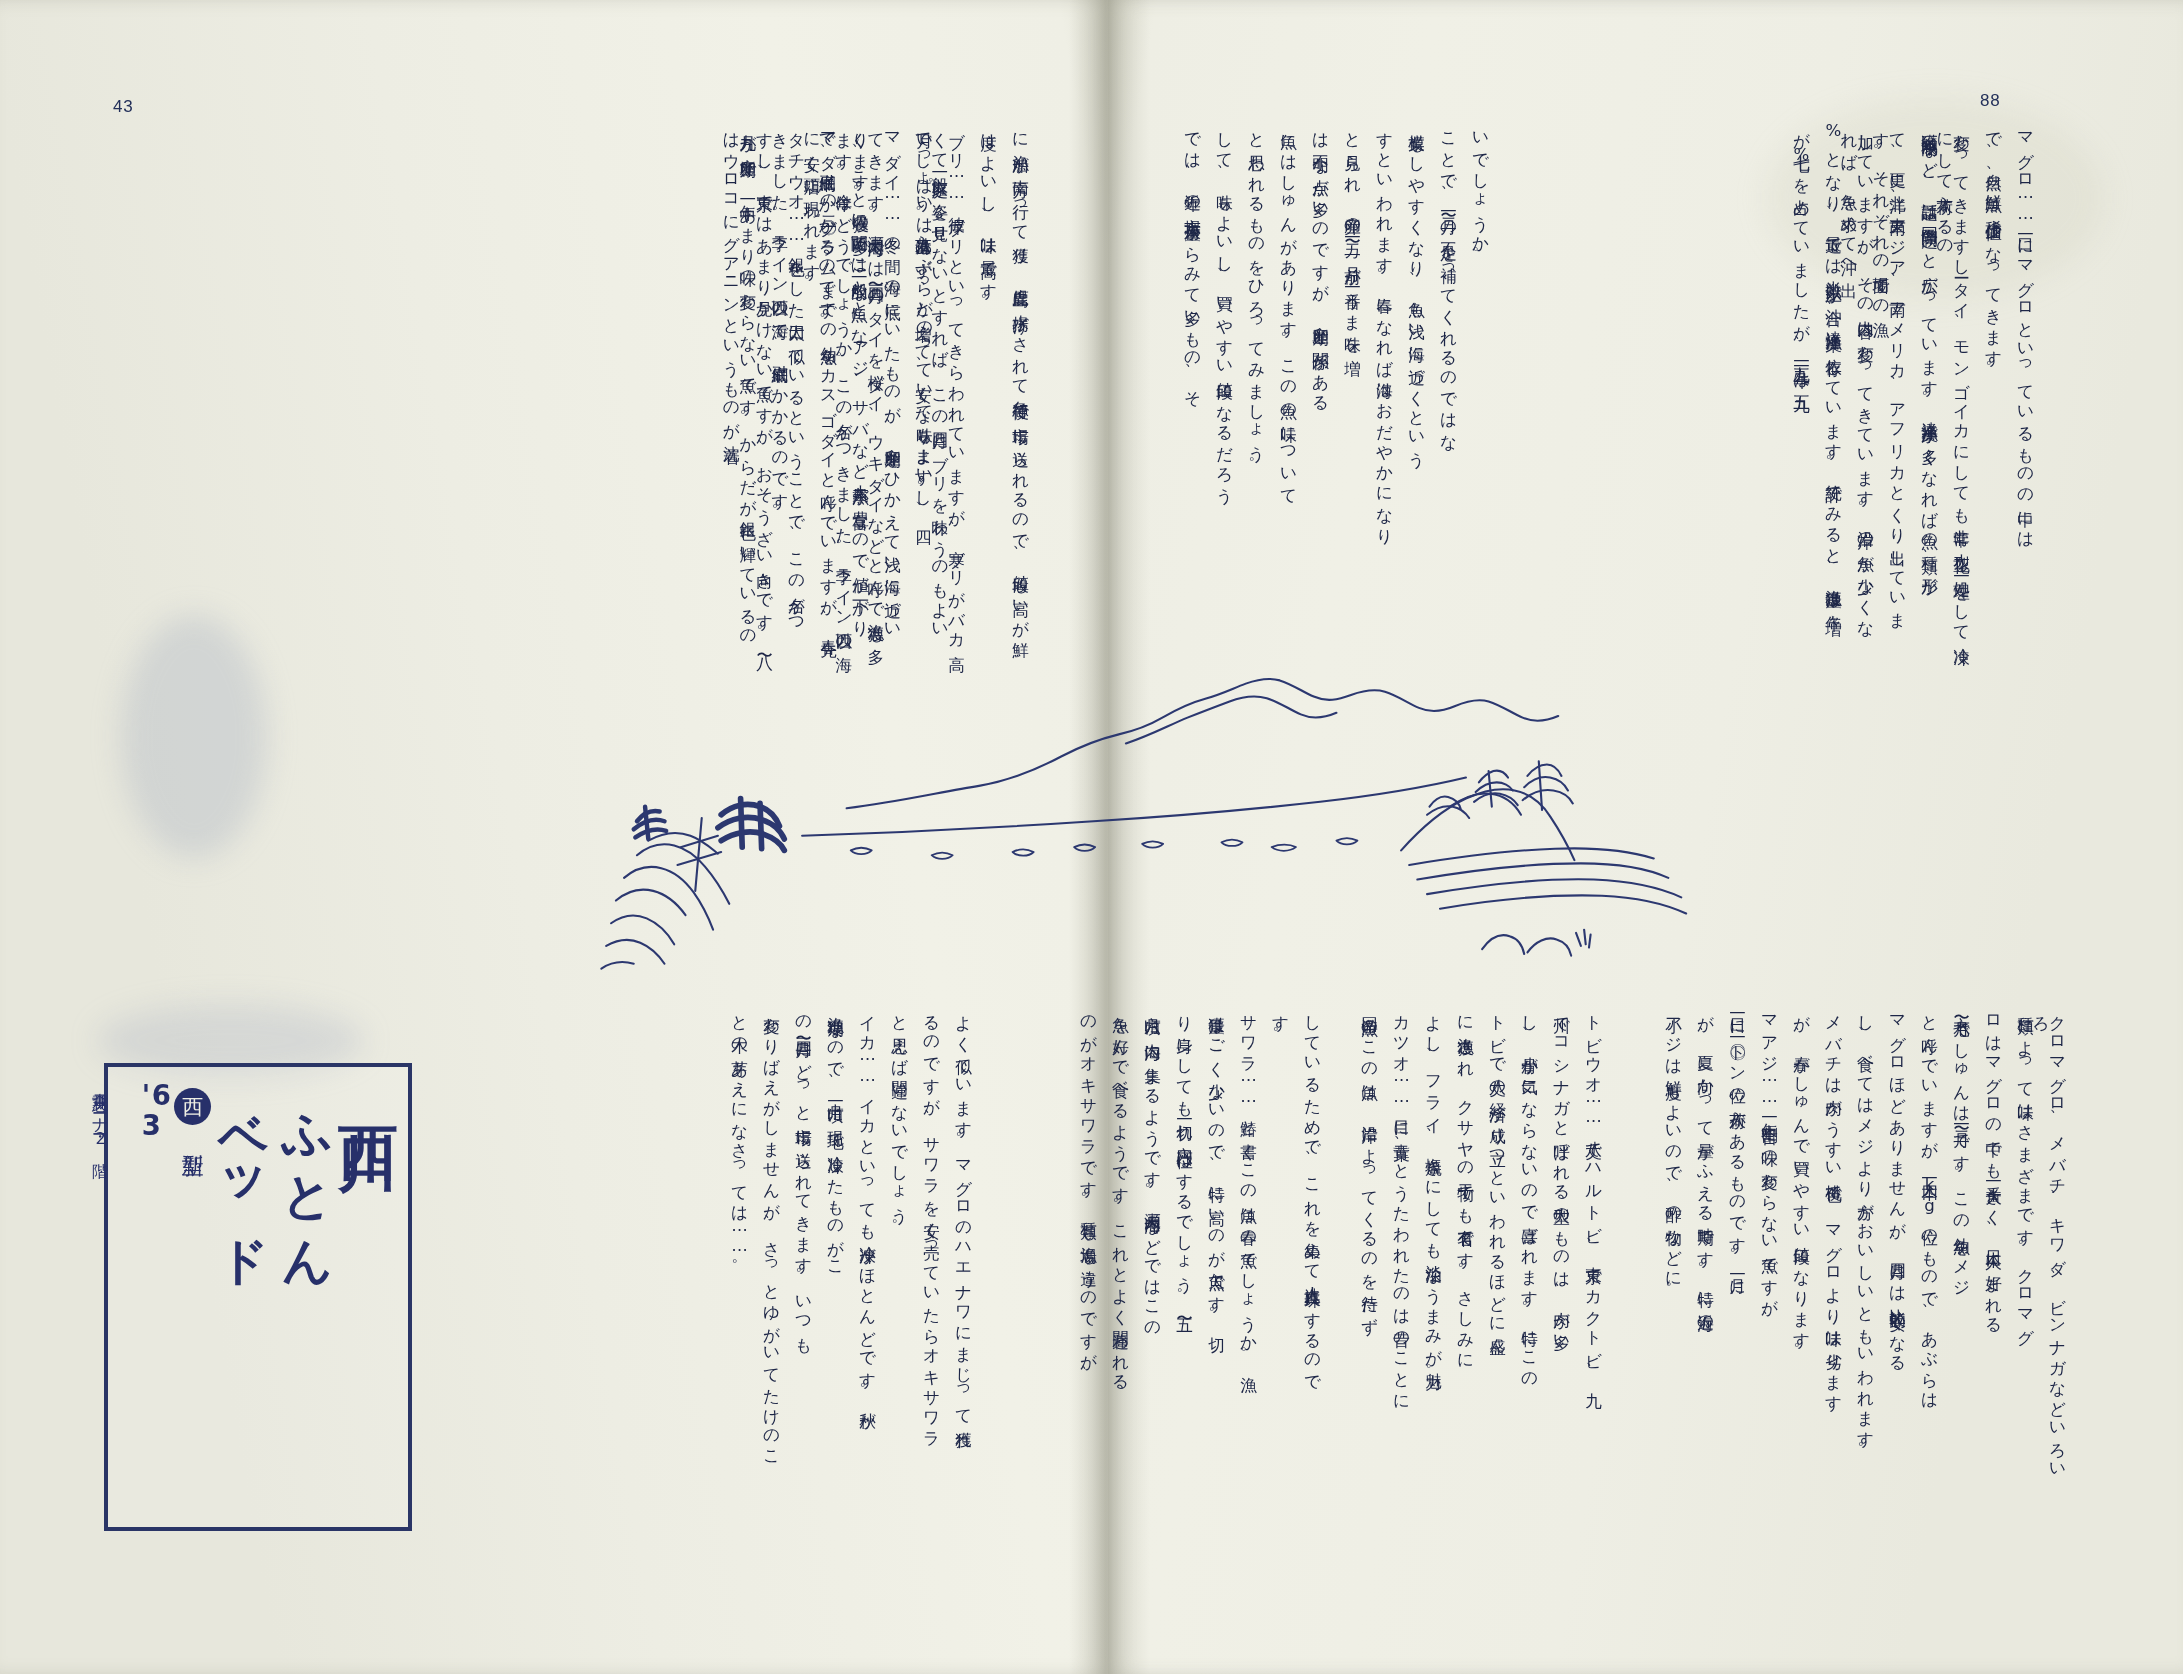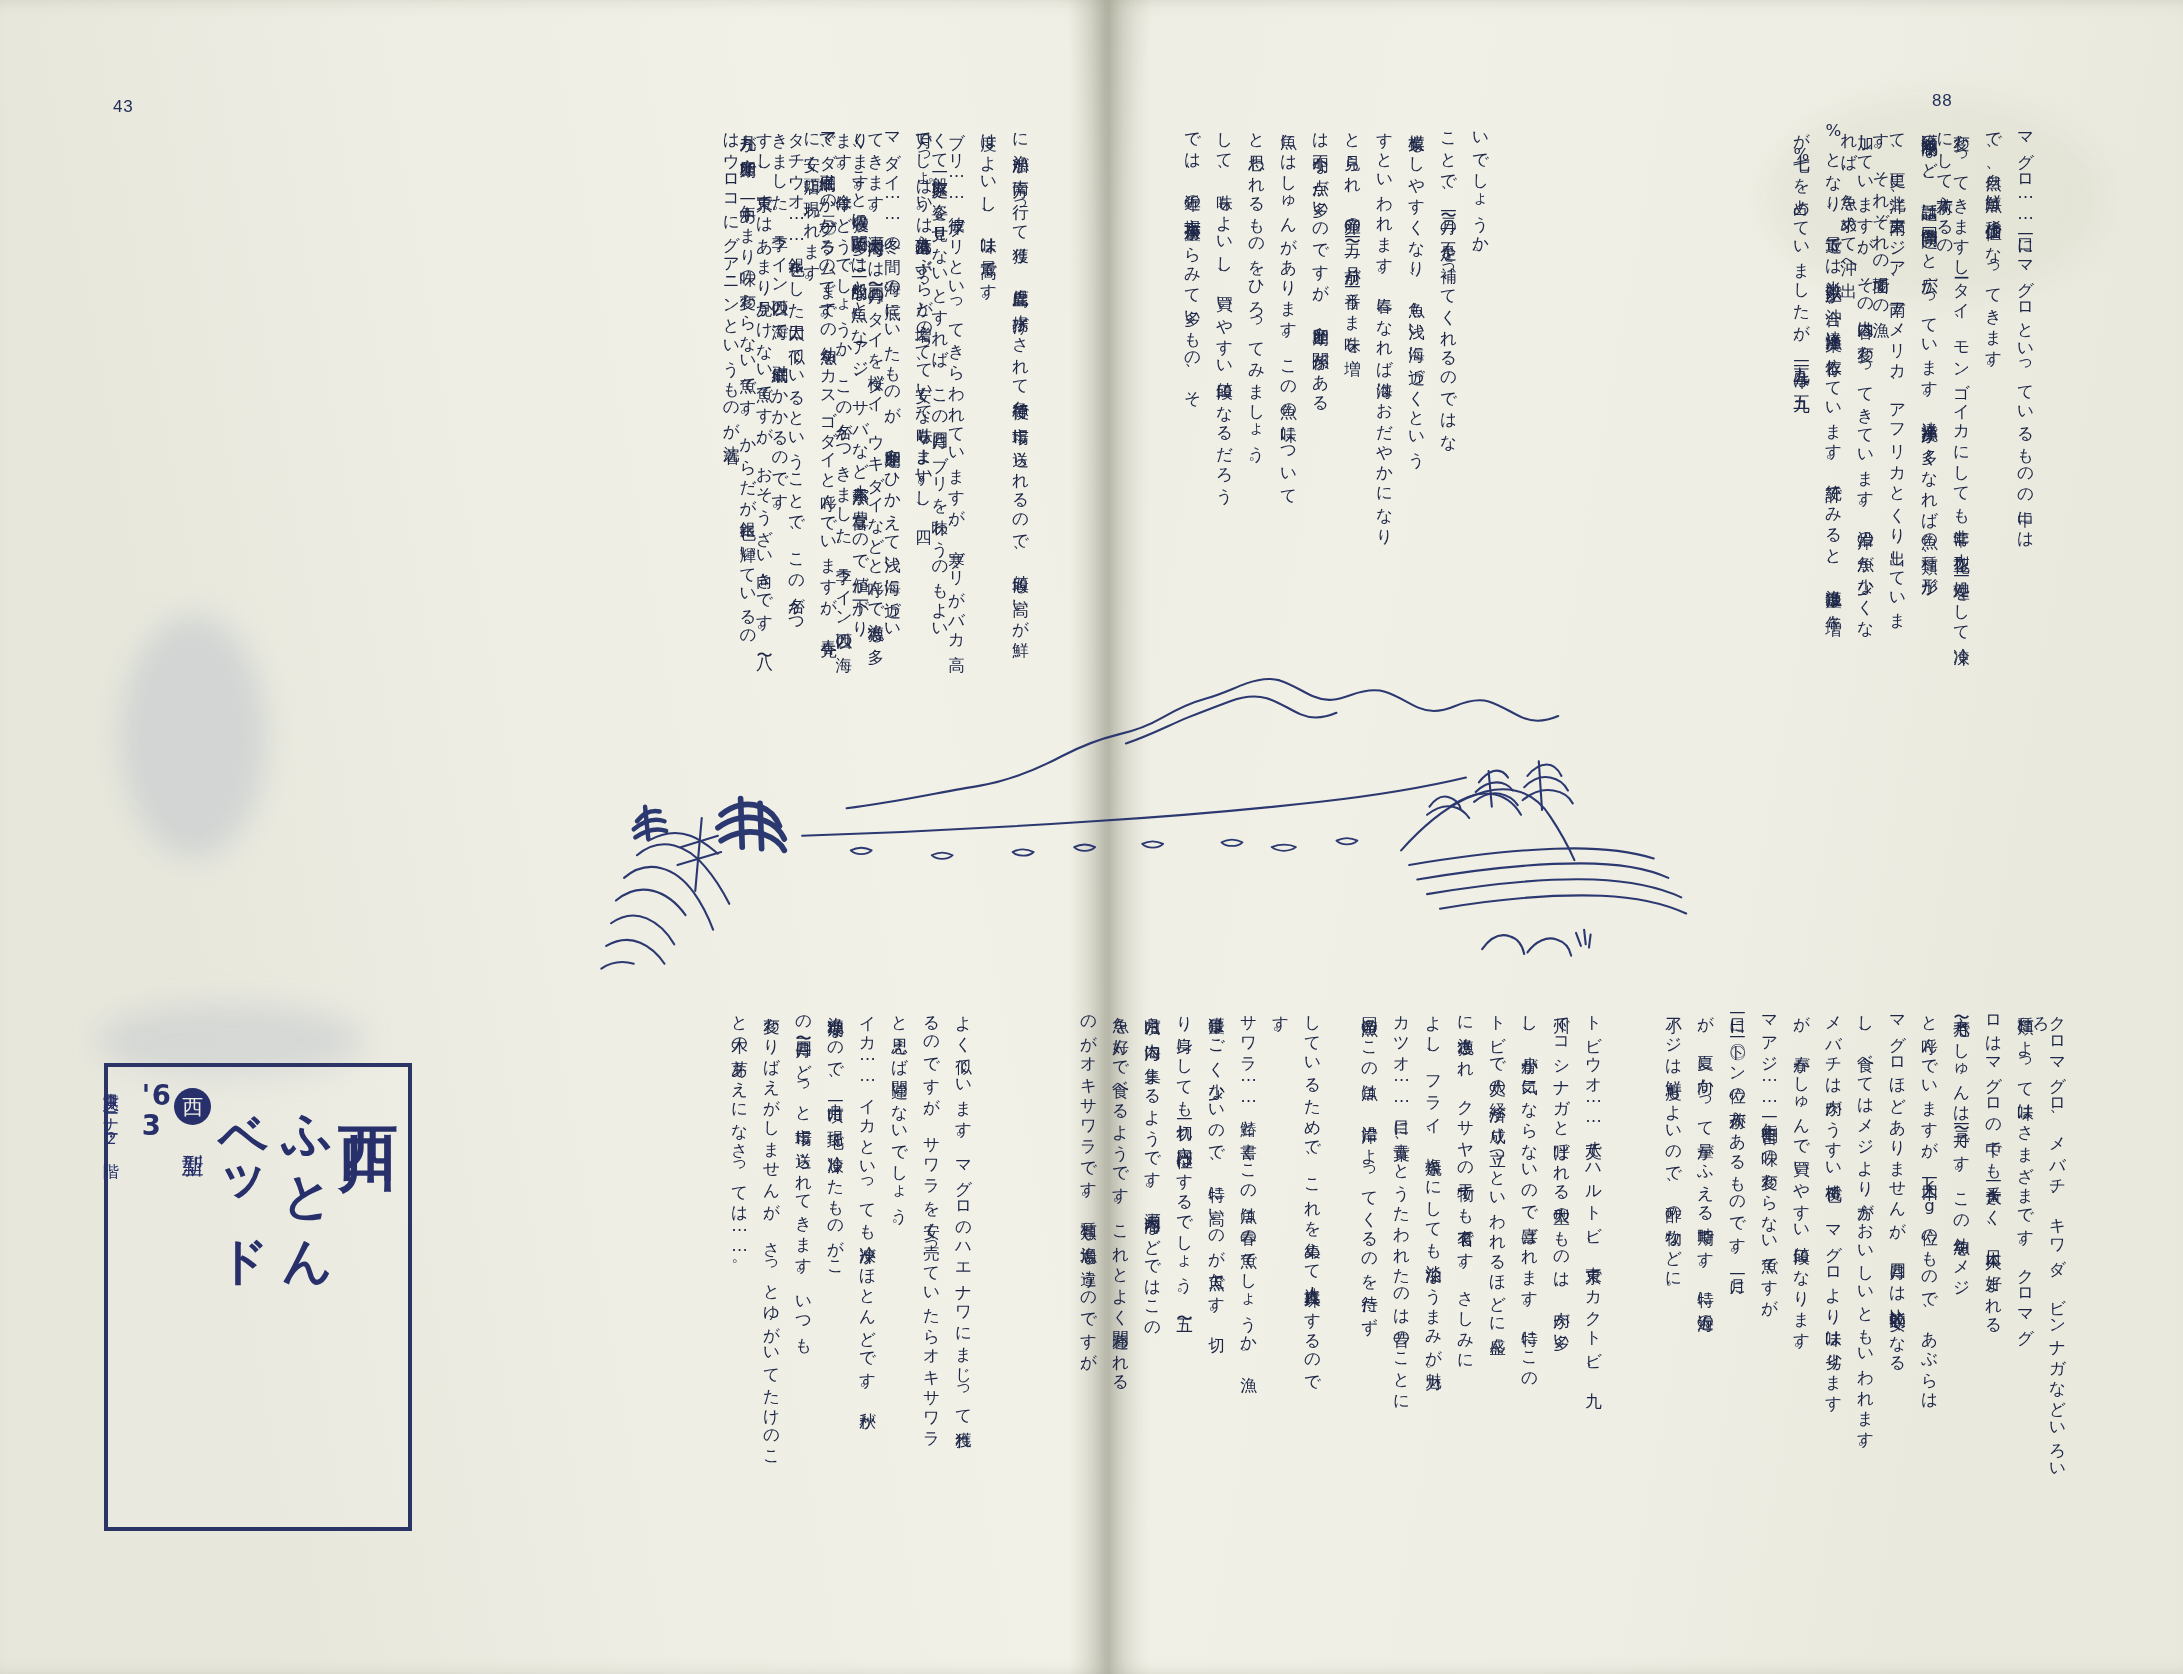--- a/index.html
+++ b/index.html
@@ -167,21 +167,21 @@
 
   <div class="paper" id="page-right"></div>
   <div class="paper" id="page-left"></div>
   <div id="gutter"></div>
 
   <div class="blotch" style="left:121px;top:615px;width:146px;height:243px;background:rgba(160,170,190,0.30);"></div>
   <div class="blotch" style="left:97px;top:1004px;width:267px;height:73px;background:rgba(150,160,185,0.22);"></div>
   <div class="blotch" style="left:1765px;top:97px;width:340px;height:202px;background:rgba(190,190,170,0.16);"></div>
 
   <div class="pagenum" style="left:113px;top:97px;">43</div>
-  <div class="pagenum" style="left:1932px;top:91px;">88</div>
+  <div class="pagenum" style="left:1980px;top:91px;">88</div>
 
   <div class="colblock" style="left:1150px;top:121px;height:526px;width:883px;">
     <div class="col" style="height:526px;">マグロ……一口にマグロといっているものの中には</div>
     <div class="col" style="height:526px;">で、自然、鮮魚は稀少価値になってきます。</div>
     <div class="col" style="height:526px;">変わってきますしータイ、モンゴイカにしても非常に大型化し一処理をして冷凍にして入荷するの</div>
     <div class="col" style="height:526px;">獲区域制限など、話題は国際問題へと広がっています。遠洋漁業が多くなれば魚の種類、形が</div>
     <div class="col" style="height:526px;">て、更に北洋、東南アジア、南アメリカ、アフリカとくり出しています。それぞれの場面での漁</div>
     <div class="col" style="height:526px;">加していますが、その内容は変わってきています。沿岸の魚が少なくなれば、魚を求めて沖へ出</div>
     <div class="col" style="height:526px;">%となり、最近では半数以上が沖合、遠洋漁業に依存しています。統計でみると、漁獲量は年々増</div>
     <div class="col" style="height:526px;">が七七%を占めていましたが、一九五一年は五九</div>
@@ -341,21 +341,21 @@
   <div id="advert">
     <div class="ad-col" id="ad-brand">西川</div>
     <div class="ad-col" id="ad-brand" style="font-size:50px;">ふとん</div>
     <div style="display:flex;flex-direction:column;align-items:center;">
       <div class="ad-col" style="font-size:50px;font-weight:bold;letter-spacing:4px;">ベッド</div>
     </div>
     <div style="display:flex;flex-direction:column;align-items:center;margin-left:1.6px;">
       <div id="ad-mark">西</div>
       <div class="ad-col" id="ad-new" style="margin-top:11.3px;">新型</div>
     </div>
-    <div style="display:flex;flex-direction:column;align-items:flex-start;margin-left:7px;">
+    <div style="display:flex;flex-direction:column;align-items:flex-start;margin-left:18px;">
       <div class="ad-col" id="ad-year" style="writing-mode:horizontal-tb;">'63</div>
     </div>
     <div class="ad-rule"></div>
     <div class="ad-col" id="ad-credit">森英恵コーナー・2階</div>
   </div>
 
 </div>
 
 
 </body></html>

